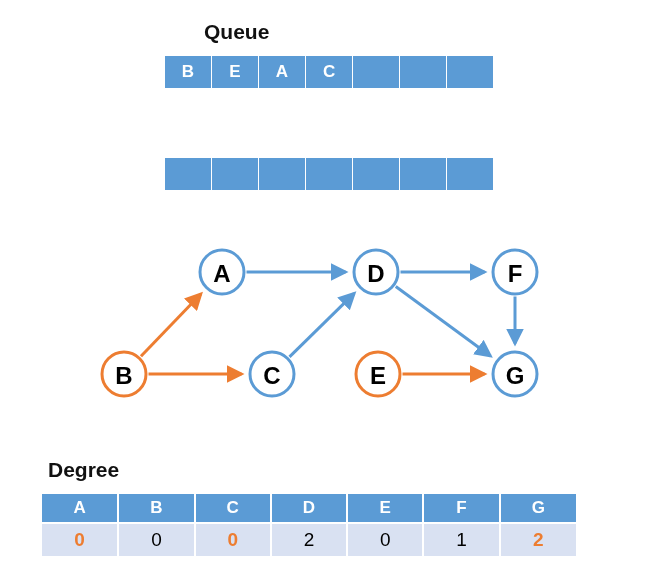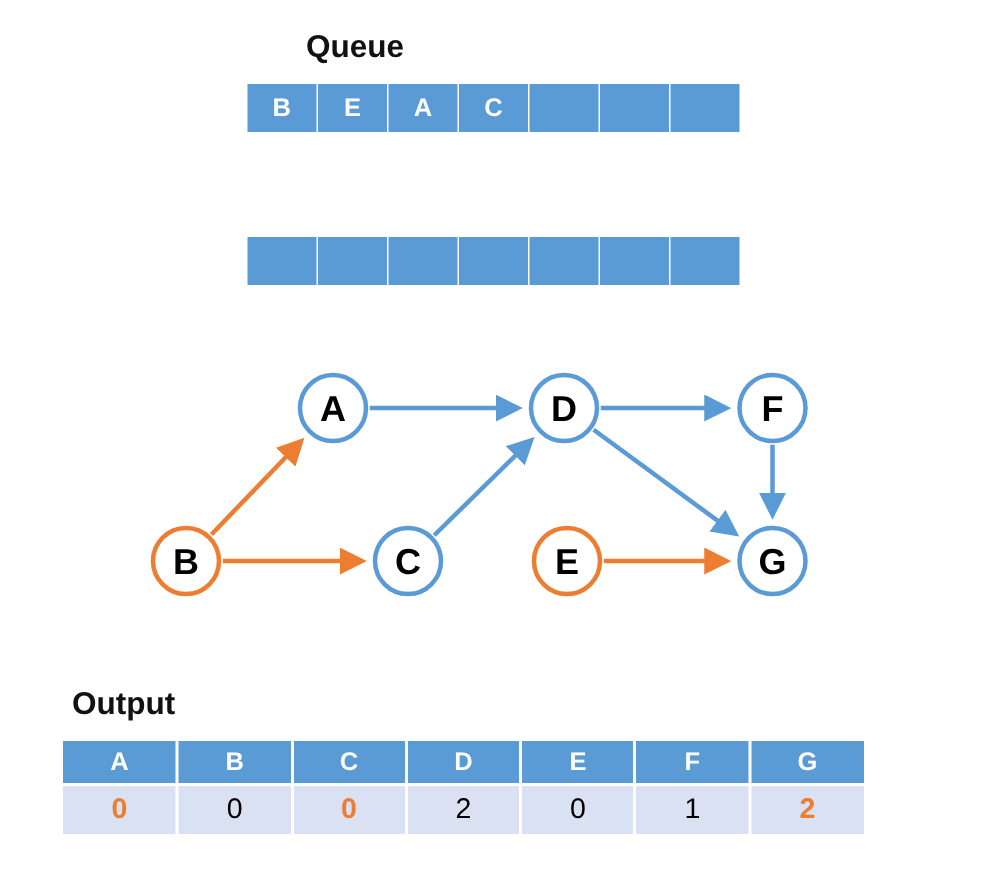--- a/index.html
+++ b/index.html
@@ -166,21 +166,21 @@
             <text x="515" y="43" class="node-label">F</text>
           </g>
           <g>
             <circle cx="515" cy="144" r="22" fill="#ffffff" stroke="#5B9BD5" stroke-width="3"></circle>
             <text x="515" y="145" class="node-label">G</text>
           </g>
         </g>
     </svg>
   </div>
 
-  <div class="section-title" id="degree-title">Output</div>
+  <div class="section-title" id="degree-title">Degree</div>
   <table id="degree-table">
     <thead>
       <tr id="degree-head-row">
           <th>A</th>
           <th>B</th>
           <th>C</th>
           <th>D</th>
           <th>E</th>
           <th>F</th>
           <th>G</th>

